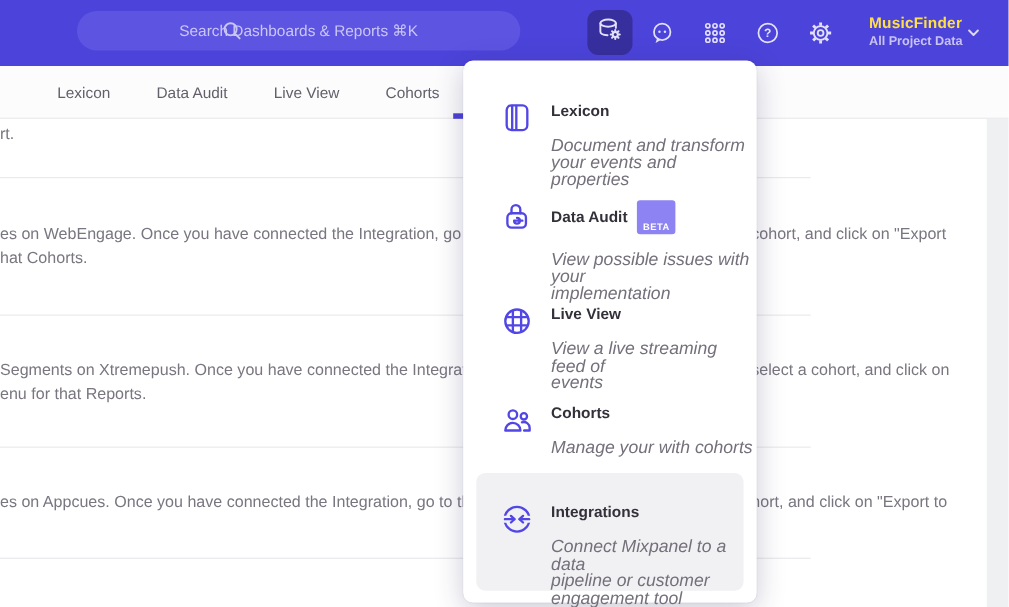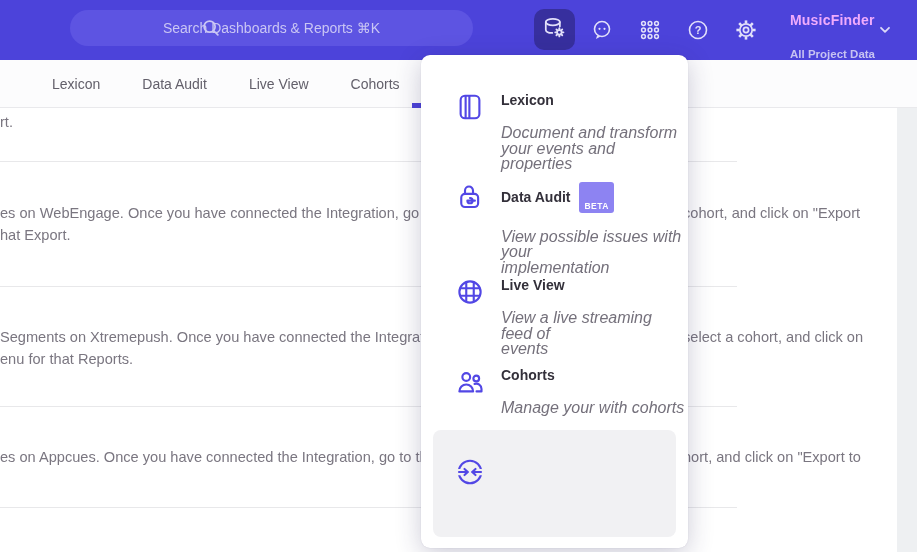--- a/index.html
+++ b/index.html
@@ -10,22 +10,22 @@
   .header { position:absolute; left:0; top:0; width:917px; height:60px; background:#4c43da; z-index:5; }
   .search-wrap { position:absolute; left:70px; top:10px; width:403px; height:36px; }
   .search-input { width:100%; height:100%; background:#5d54e2; border:none; border-radius:18px;
     color:#d9d6f8; font-size:14px; text-align:center; outline:none; font-family:"Liberation Sans",sans-serif; }
   .search-input::placeholder { color:#cac6f4; opacity:1; }
   .search-glass { position:absolute; left:130px; top:7px; pointer-events:none; }
   .hdr-chip { position:absolute; left:534px; top:9px; width:41px; height:41px; background:#372f9e;
     border-radius:10px; display:flex; align-items:center; justify-content:center; cursor:pointer; }
   .hdr-btn { position:absolute; top:18px; width:24px; height:24px; cursor:pointer; }
   .proj { position:absolute; left:790px; top:12px; cursor:pointer; }
-  .proj-name { color:#f0abfc; font-size:14px; font-weight:bold; letter-spacing:.2px; }
-  .proj-sub  { color:#c7c2f2; font-size:11.5px; font-weight:bold; margin-top:20px; }
+  .proj-name { color:#fde047; font-size:14px; font-weight:bold; letter-spacing:.2px; }
+  .proj-sub  { color:#c7c2f2; font-size:11.5px; font-weight:bold; margin-top:4px; }
   .proj-chev { position:absolute; left:877px; top:22px; cursor:pointer; }
 
   
   .tabbar { position:absolute; left:0; top:60px; width:917px; height:48px; background:#fcfcfd;
     border-bottom:1px solid #e9e9ec; display:flex; align-items:center; padding-left:52px; gap:42px; z-index:1; }
   .tab { color:#63606b; font-size:14px; cursor:pointer; white-space:nowrap; }
   .active-underline { position:absolute; left:412px; top:103px; width:12px; height:5px; background:#4c42d9; z-index:2; }
 
   
   .content { position:absolute; left:0; top:108px; width:897px; z-index:1; }
@@ -55,21 +55,21 @@
 </style>
 </head>
 <body>
 
 <div class="content">
   <div class="crow r1">
     <div class="cline">rt.</div>
   </div>
   <div class="crow r2">
     <div class="cline">es on WebEngage. Once you have connected the Integration, go to the</div>
-    <div class="cline">hat Export.</div>
+    <div class="cline">hat Cohorts.</div>
   </div>
   <div class="crow r3">
     <div class="cline">Segments on Xtremepush. Once you have connected the Integration,</div>
     <div class="cline">enu for that Reports.</div>
   </div>
   <div class="crow r4">
     <div class="cline">es on Appcues. Once you have connected the Integration, go to the M</div>
   </div>
   <div class="crow r5"></div>
 </div>
@@ -266,15 +266,23 @@
             <path d="M21,12 H14.2"></path>
         </g>
         <g stroke="#5247e5" stroke-width="1.7">
           <path d="M3.2,12 H10"></path>
             <path d="M7.6,9.6 L10.2,12 L7.6,14.4"></path>
           <path d="M20.8,12 H14"></path>
             <path d="M16.4,9.6 L13.8,12 L16.4,14.4"></path>
         </g>
       </svg>
     </span>
+    <div>
+      <div class="mi-title">
+          <span>Integrations</span>
+        </div>
+      <div class="mi-desc">Connect Mixpanel to a data
+pipeline or customer
+engagement tool</div>
+    </div>
   </div>
 
 </div>
 
 </body></html>

